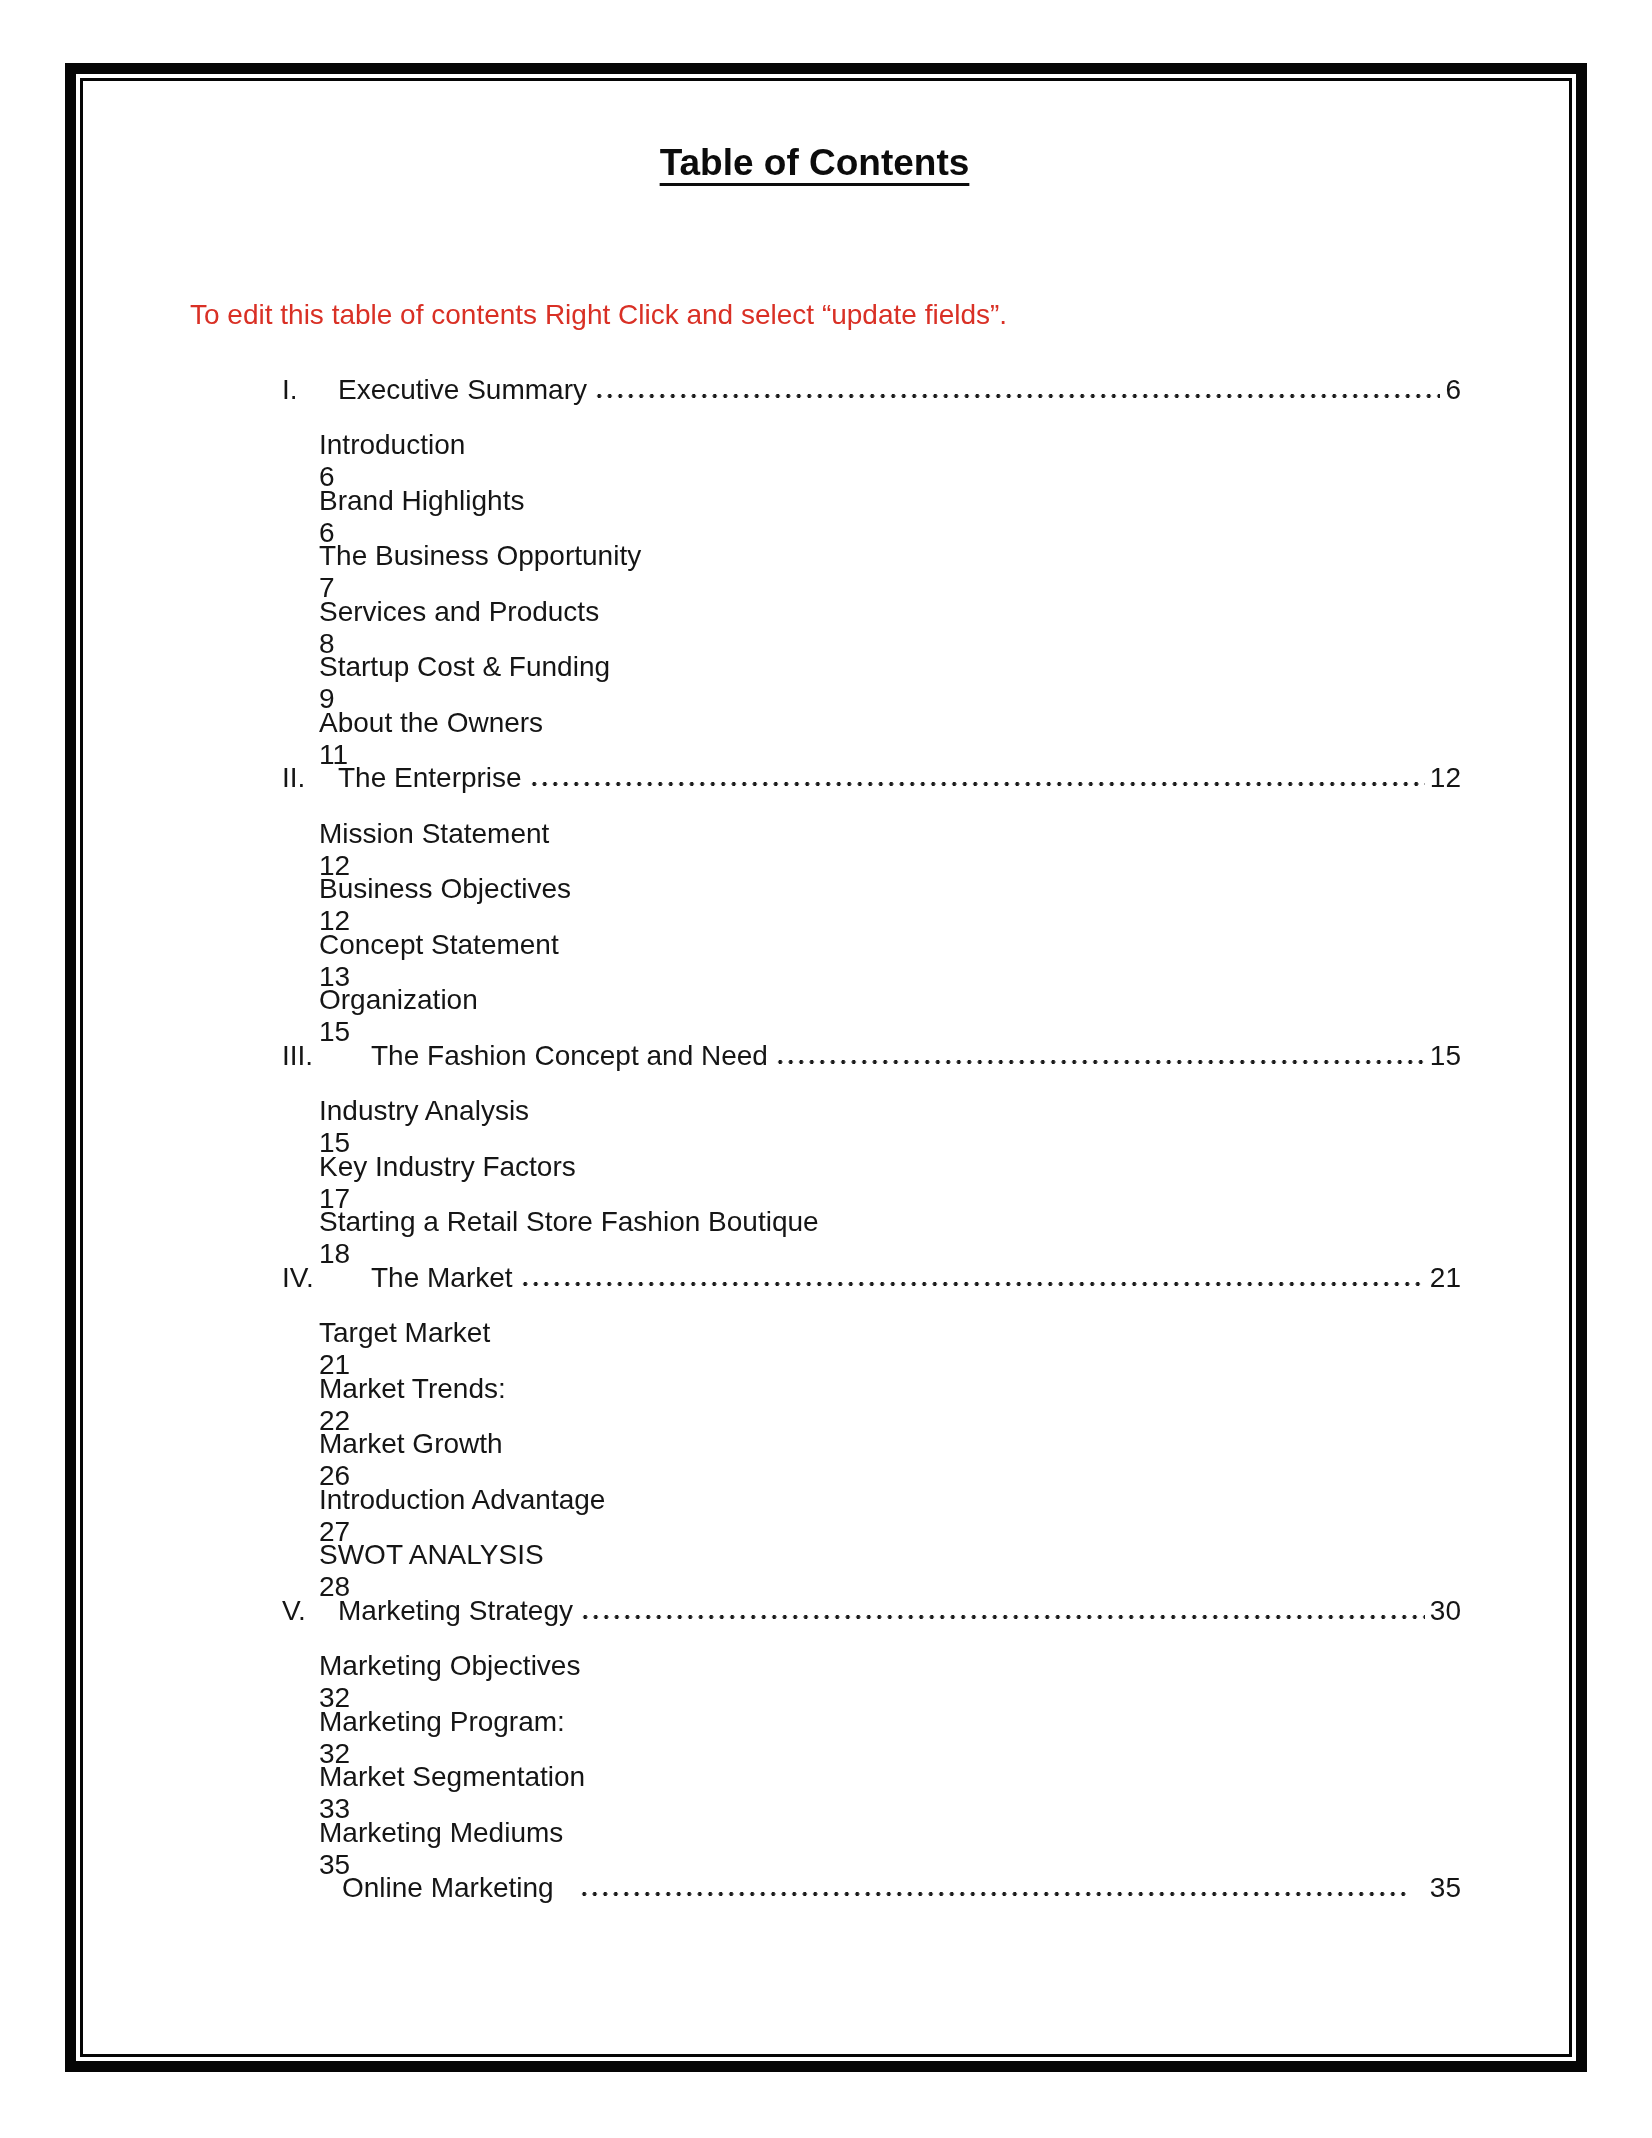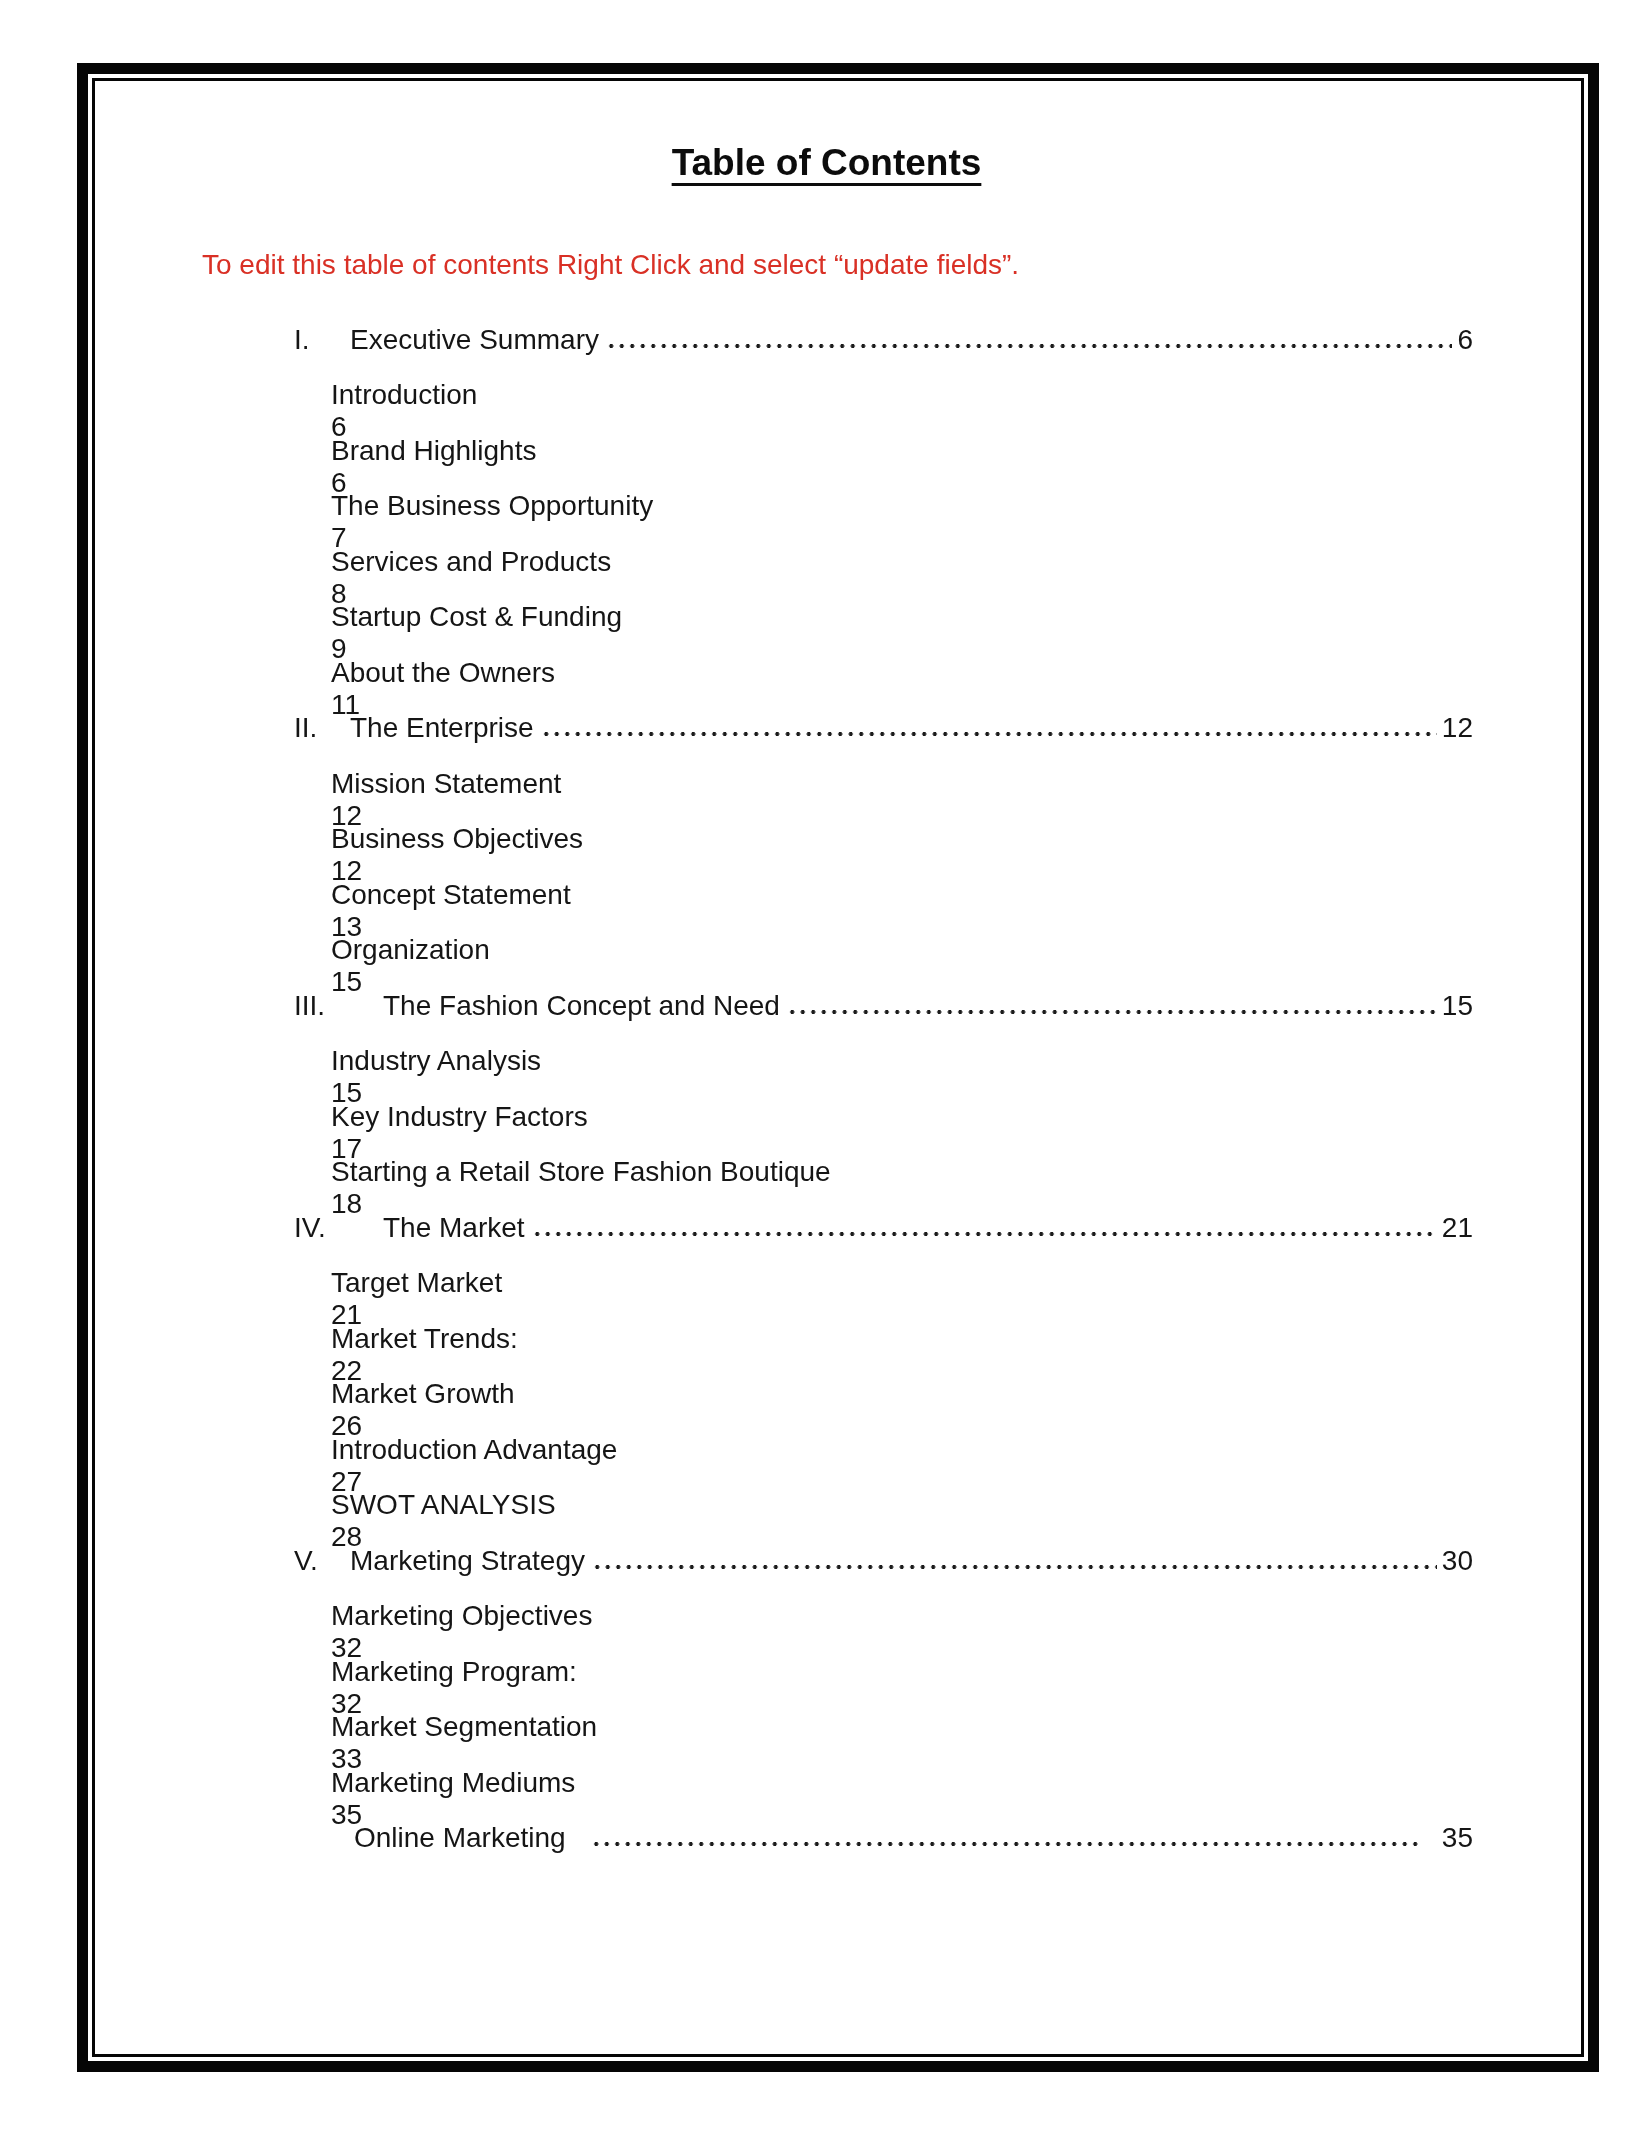--- a/index.html
+++ b/index.html
@@ -12,21 +12,21 @@
     width: 1652px;
     height: 2138px;
     background: #ffffff;
     font-family: "Liberation Sans", sans-serif;
     color: #151515;
     overflow: hidden;
   }
   
   .frame {
     position: absolute;
-    left: 77px;
+    left: 65px;
     top: 63px;
     width: 1522px;
     height: 2009px;
     box-sizing: border-box;
     border: 11px solid #050505;
   }
   .frame-inner {
     position: absolute;
     inset: 4px;
     border: 3px solid #050505;
@@ -42,21 +42,21 @@
     text-align: center;
     font-size: 37px;
     font-weight: bold;
     line-height: 1.2;
     color: #0c0c0c;
     text-decoration: underline;
     text-decoration-thickness: 3px;
     text-underline-offset: 8px;
   }
   .notice {
-    margin: 62px 0 0 22px;
+    margin: 112px 0 0 22px;
     font-size: 28px;
     line-height: 1.3;
   }
   .toc {
     margin-top: 28px;
   }
   .row {
     display: flex;
     align-items: baseline;
     height: 55.5px;

